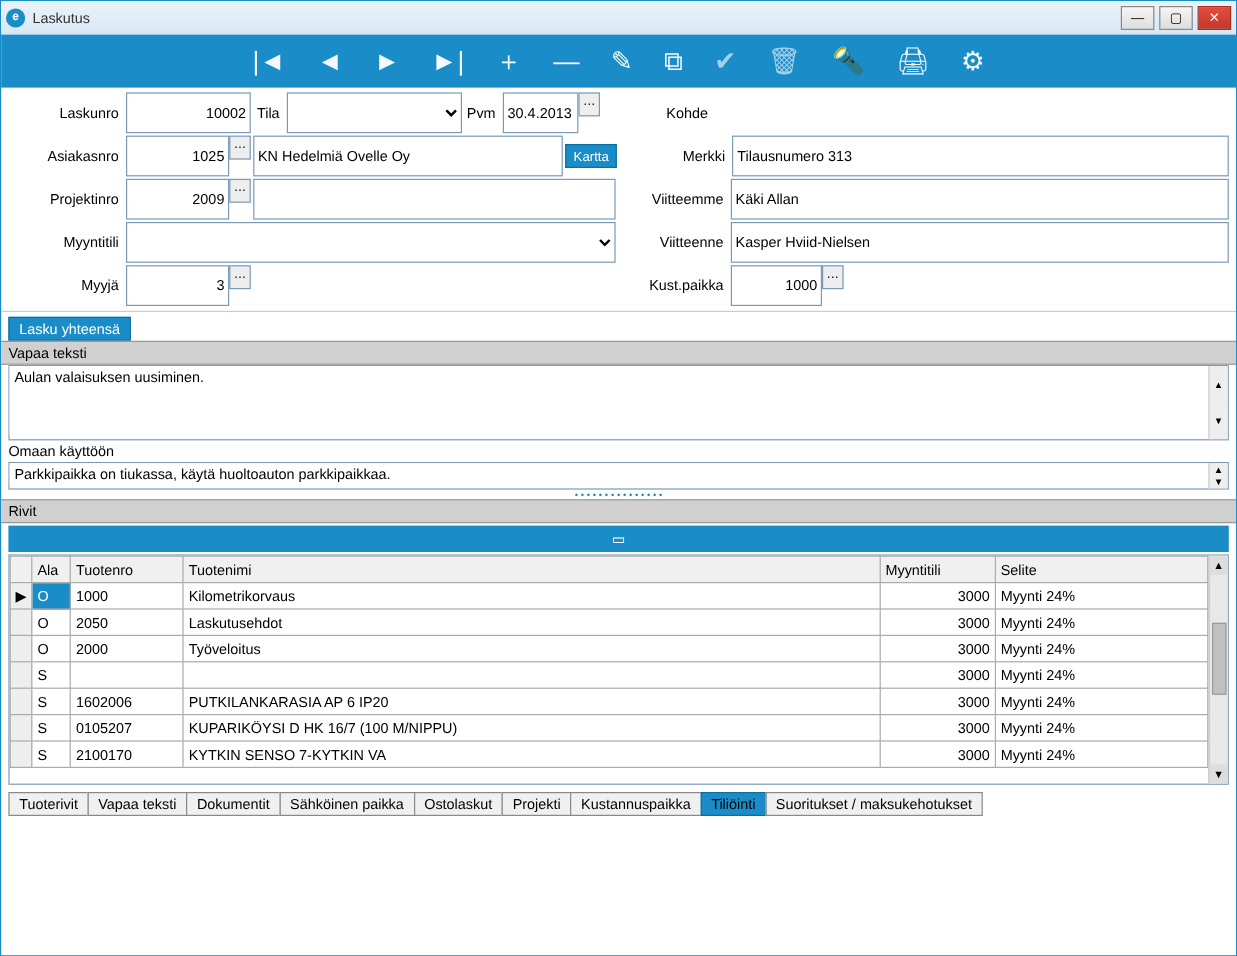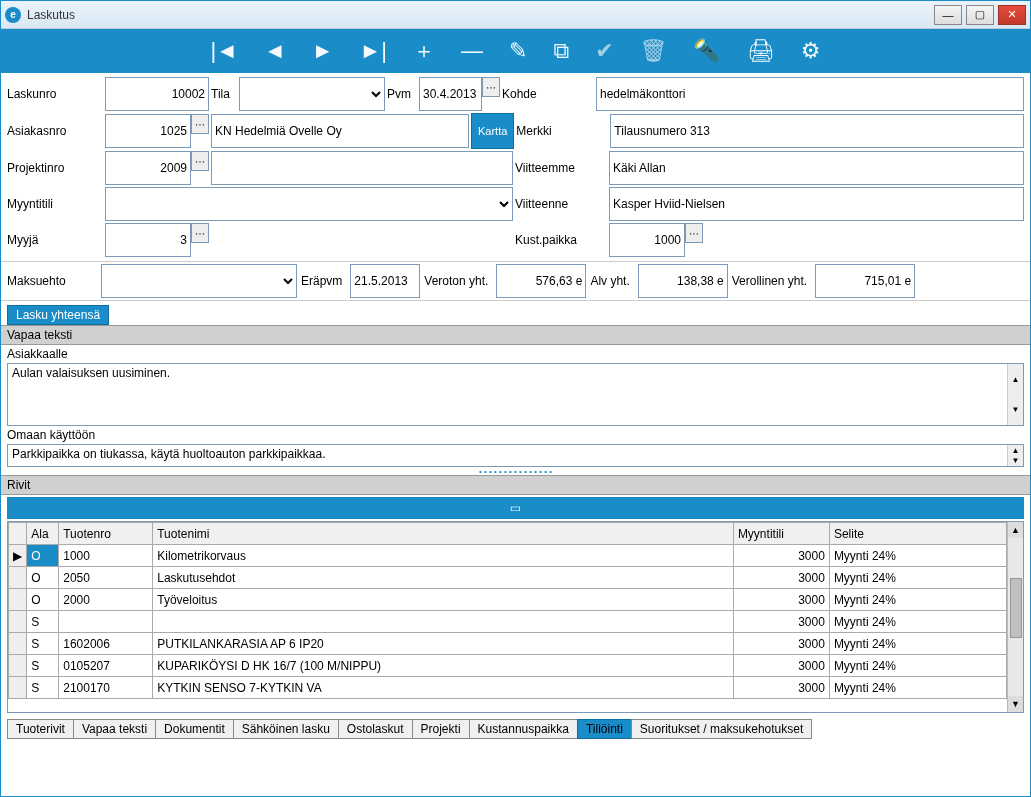--- a/index.html
+++ b/index.html
@@ -7,27 +7,27 @@
 .window { border: 1px solid #1a8cc8; background: #fff; height: 100%; display: flex; flex-direction: column; }
 .titlebar { background: linear-gradient(#eaf3fb, #d9e8f5); height: 28px; display: flex; align-items: center; padding: 0 4px; border-bottom: 1px solid #bcd; }
 .titlebar-icon { width: 16px; height: 16px; background: #1a8cc8; border-radius: 50%; margin-right: 6px; display: flex; align-items: center; justify-content: center; color: #fff; font-size: 10px; font-weight: bold; }
 .titlebar-title { flex: 1; color: #333; }
 .win-btns { display: flex; gap: 4px; }
 .win-btn { width: 28px; height: 20px; border: 1px solid #888; background: linear-gradient(#f5f5f5,#ddd); display: flex; align-items: center; justify-content: center; font-size: 11px; cursor: pointer; }
 .win-btn.close { background: linear-gradient(#e74c3c,#c0392b); color: #fff; border-color: #a03020; }
 .toolbar { background: #1a8cc8; height: 44px; display: flex; align-items: center; justify-content: center; gap: 26px; }
 .toolbar .tbtn { color: #fff; font-size: 22px; cursor: pointer; opacity: .95; }
 .toolbar .tbtn.dim { opacity: .6; }
-.lbl { text-align: left; padding-right: 4px; white-space: nowrap; }
+.lbl { text-align: right; padding-right: 4px; white-space: nowrap; }
 .inp, select.inp { border: 1px solid #7a9ab8; height: 20px; padding: 16px 3px; font-size: 12px; background: #fff; width: 100%; }
 .inp.right { text-align: right; }
 .combo { display: flex; }
 .combo .inp { flex: 1; }
 .mini-btn { width: 18px; height: 20px; border: 1px solid #7a9ab8; background: #eee; font-size: 10px; cursor: pointer; display: flex; align-items: center; justify-content: center; }
-.kartta-btn { background: #1a8cc8; color: #fff; border: 1px solid #0d6fa0; height: 36px; padding: 4px 6px; font-size: 11px; cursor: pointer; }
+.kartta-btn { background: #1a8cc8; color: #fff; border: 1px solid #0d6fa0; height: 20px; padding: 4px 6px; font-size: 11px; cursor: pointer; }
 .row2 { display: flex; align-items: center; padding: 2px 6px; gap: 4px; border-top: 1px solid #ccc; }
 .tabs { display: flex; padding: 4px 6px 0 6px; gap: 0; border-top: 1px solid #ccc; }
 .tab { border: 1px solid #888; padding: 2px 8px; background: #f0f0f0; cursor: pointer; font-size: 12px; }
 .tab.active { background: #1a8cc8; color: #fff; border-color: #0d6fa0; }
 .section-hdr { background: #d0d0d0; padding: 2px 6px; font-size: 12px; border-top: 1px solid #999; border-bottom: 1px solid #999; }
 .sub-lbl { padding: 2px 6px; font-size: 12px; }
 .textarea-wrap { position: relative; margin: 0 6px; border: 1px solid #7a9ab8; background: #fff; }
 .textarea-wrap textarea { width: calc(100% - 16px); border: none; resize: none; padding: 2px 4px; font-family: Arial; font-size: 12px; height: 58px; }
 .spin-btns { position: absolute; right: 0; top: 0; bottom: 0; width: 16px; display: flex; flex-direction: column; }
 .spin-btns div { flex: 1; border-left: 1px solid #ccc; background: #eee; font-size: 8px; display: flex; align-items: center; justify-content: center; cursor: pointer; }
@@ -86,21 +86,20 @@
       <div class="lbl" style="width:96px;">Laskunro</div>
       <input class="inp right" style="width: 104px;" value="10002">
       <div class="lbl" style="width:26px;">Tila</div>
       <select class="inp" style="width:146px;"><option>Laskutettu</option></select>
       <div class="lbl" style="width:30px;">Pvm</div>
       <div class="combo" style="width:81px;">
         <input class="inp" value="30.4.2013" style="">
         <div class="mini-btn">⋯</div>
       </div>
       <div class="lbl" style="width:92px;">Kohde</div>
-      <input class="inp" style="flex: 1 1 0%;" value="hedelmäkonttori">
     </div>
 
     <div style="display:flex; gap:2px; align-items:center; margin-bottom:2px;">
       <div class="lbl" style="width:96px;">Asiakasnro</div>
       <div class="combo" style="width:104px;">
         <input class="inp right" value="1025" style="">
         <div class="mini-btn">⋯</div>
       </div>
       <input class="inp" style="width: 258px;" value="KN Hedelmiä Ovelle Oy">
       <button class="kartta-btn">Kartta</button>
@@ -134,39 +133,26 @@
       </div>
       <div style="width:302px;"></div>
       <div class="lbl" style="width:92px;">Kust.paikka</div>
       <div class="combo" style="width:94px;">
         <input class="inp right" value="1000" style="">
         <div class="mini-btn">⋯</div>
       </div>
     </div>
   </div>
 
-  <div class="row2">
-    <div class="lbl" style="width:90px;">Maksuehto</div>
-    <select class="inp" style="width:196px;"><option>21 PV NETTO</option></select>
-    <div class="lbl">Eräpvm</div>
-    <input class="inp" style="width: 70px;" value="21.5.2013">
-    <div class="lbl">Veroton yht.</div>
-    <input class="inp right" style="width: 90px;" value="576,63 e">
-    <div class="lbl">Alv yht.</div>
-    <input class="inp right" style="width: 90px;" value="138,38 e">
-    <div class="lbl">Verollinen yht.</div>
-    <input class="inp right" style="width: 100px;" value="715,01 e">
-  </div>
 
   <div class="tabs">
     <div class="tab active">Lasku yhteensä</div>
   </div>
 
   <div class="section-hdr">Vapaa teksti</div>
-  <div class="sub-lbl">Asiakkaalle</div>
   <div class="textarea-wrap">
     <textarea style="">Aulan valaisuksen uusiminen.</textarea>
     <div class="spin-btns">
         <div>▲</div>
         <div>▼</div>
       </div>
   </div>
   <div class="sub-lbl">Omaan käyttöön</div>
   <div class="textarea-wrap small">
     <textarea style="">Parkkipaikka on tiukassa, käytä huoltoauton parkkipaikkaa.</textarea>
@@ -262,20 +248,20 @@
           <div class="thumb"></div>
         </div>
       <div class="arr">▼</div>
     </div>
   </div>
 
   <div class="bottom-tabs" id="bottom-tabs">
       <div class="btab">Tuoterivit</div>
       <div class="btab">Vapaa teksti</div>
       <div class="btab">Dokumentit</div>
-      <div class="btab">Sähköinen lasku</div>
+      <div class="btab">Sähköinen paikka</div>
       <div class="btab">Ostolaskut</div>
       <div class="btab">Projekti</div>
       <div class="btab">Kustannuspaikka</div>
       <div class="btab active">Tiliöinti</div>
       <div class="btab">Suoritukset / maksukehotukset</div>
     </div>
 </div>
 
 </body></html>

